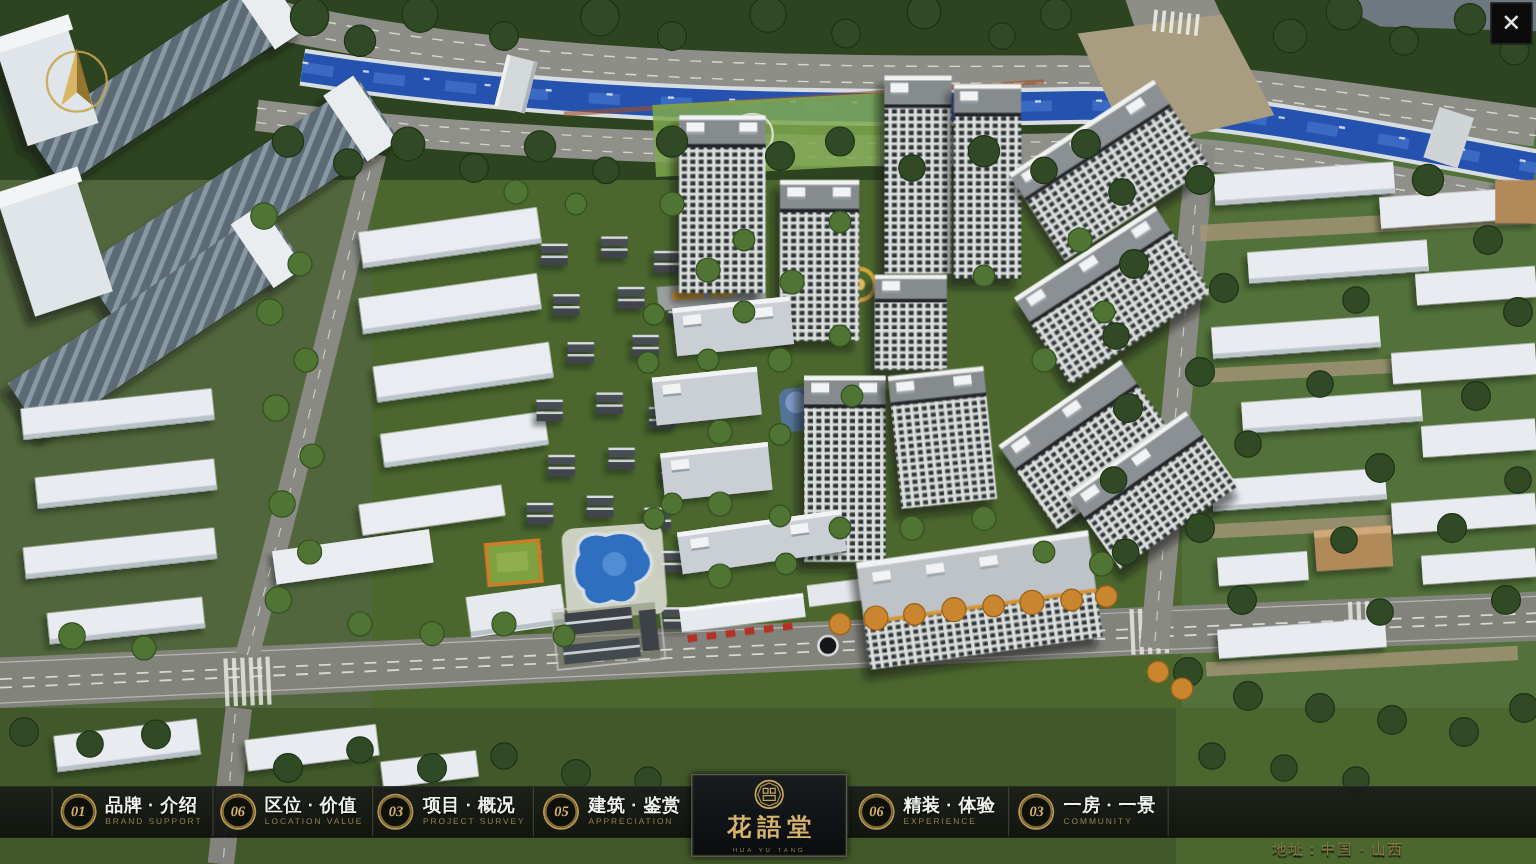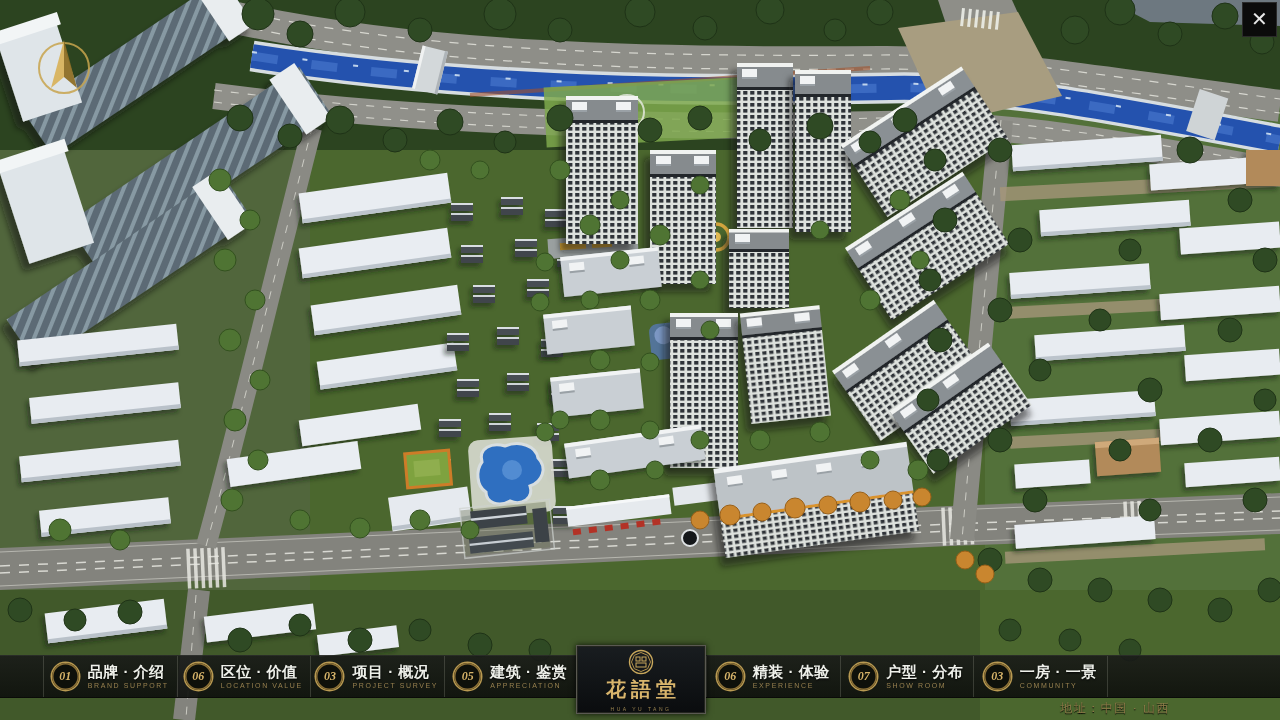--- a/index.html
+++ b/index.html
@@ -692,29 +692,20 @@
     <div class="badge">
           <span>06</span>
         </div>
     <div class="nav-texts">
           <span class="nav-zh">精装 · 体验</span>
       <span class="nav-en">EXPERIENCE</span>
         </div>
   </div>
   <div class="nav-cell">
     <div class="badge">
-          <span>07</span>
-        </div>
-    <div class="nav-texts">
-          <span class="nav-zh">户型 · 分布</span>
-      <span class="nav-en">SHOW ROOM</span>
-        </div>
-  </div>
-  <div class="nav-cell">
-    <div class="badge">
           <span>03</span>
         </div>
     <div class="nav-texts">
           <span class="nav-zh">一房 · 一景</span>
       <span class="nav-en">COMMUNITY</span>
         </div>
   </div>
 
   <div class="nav-spacer-r"></div>
 </nav>

